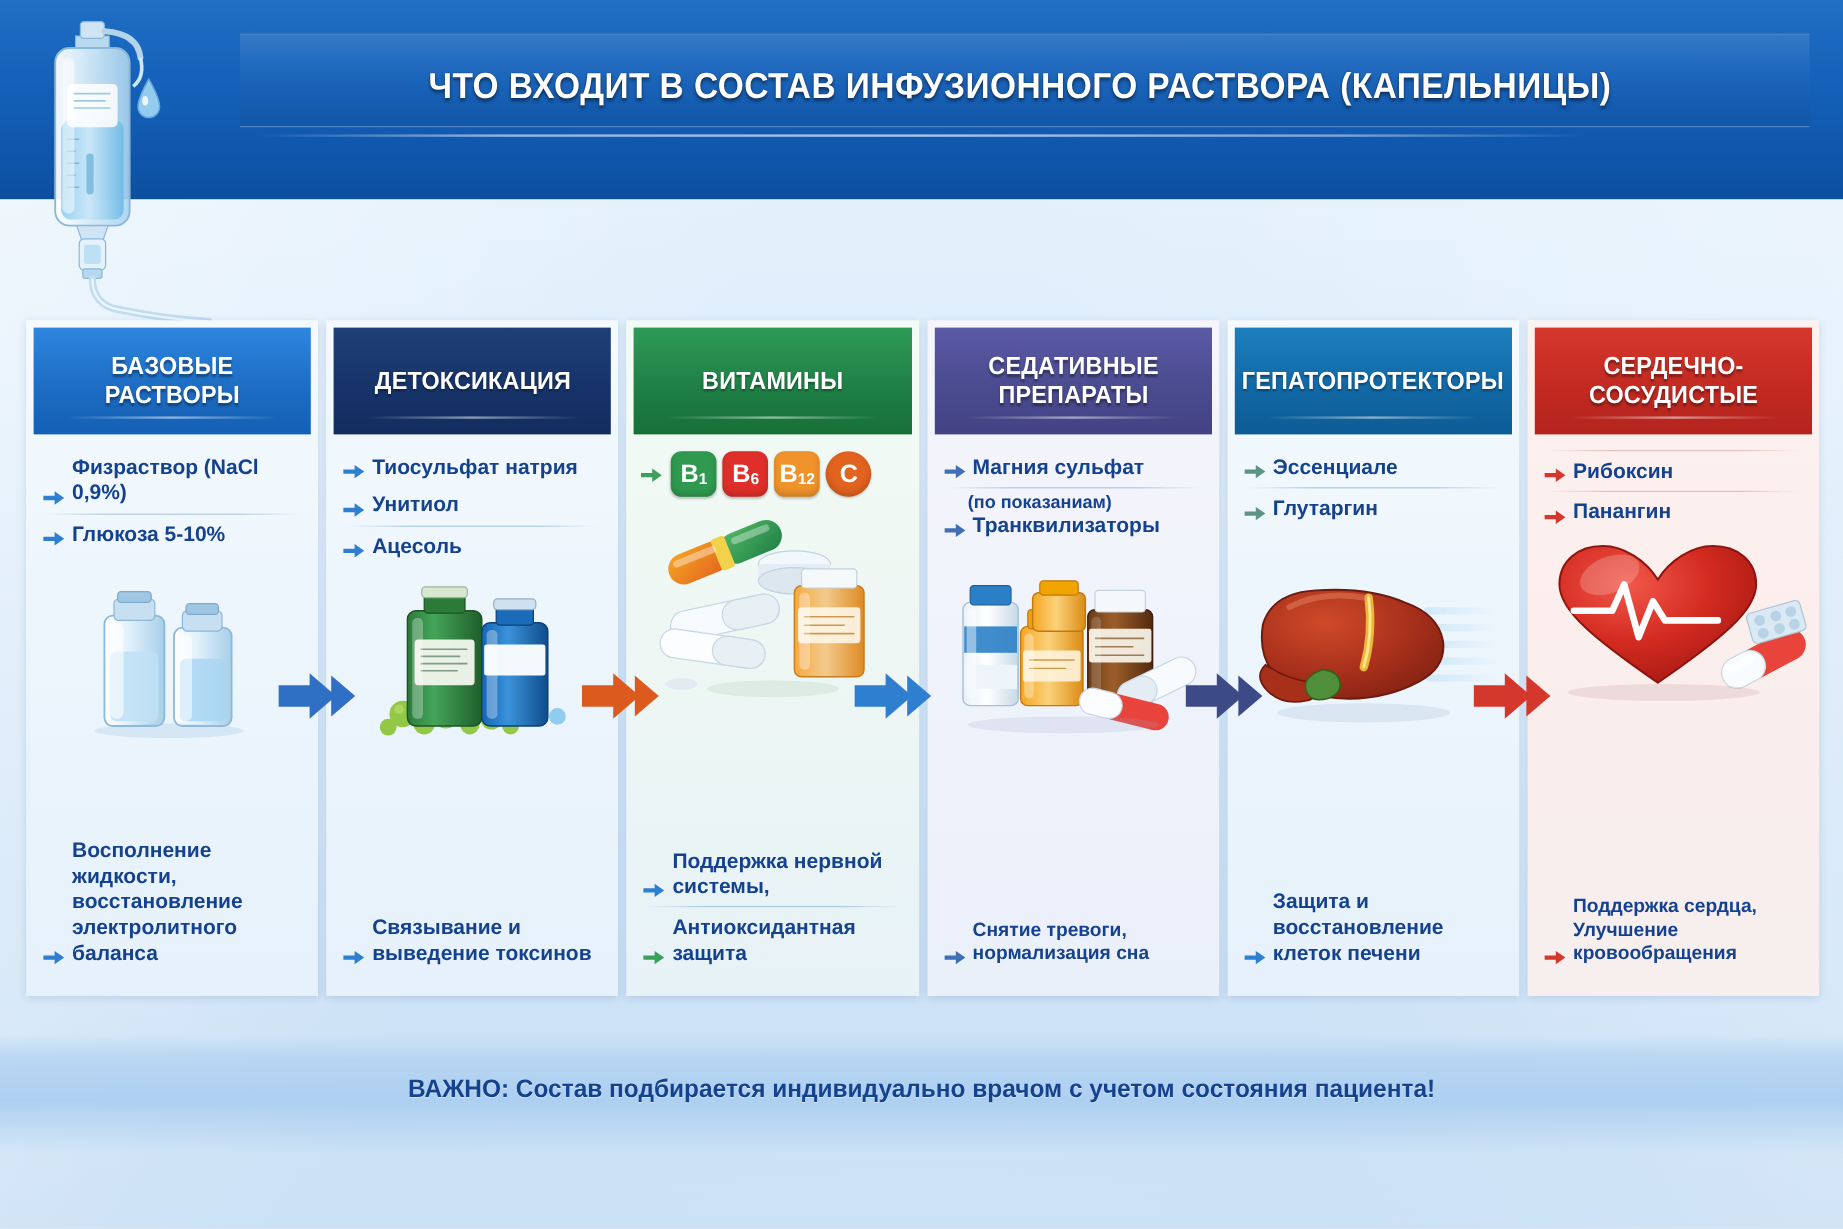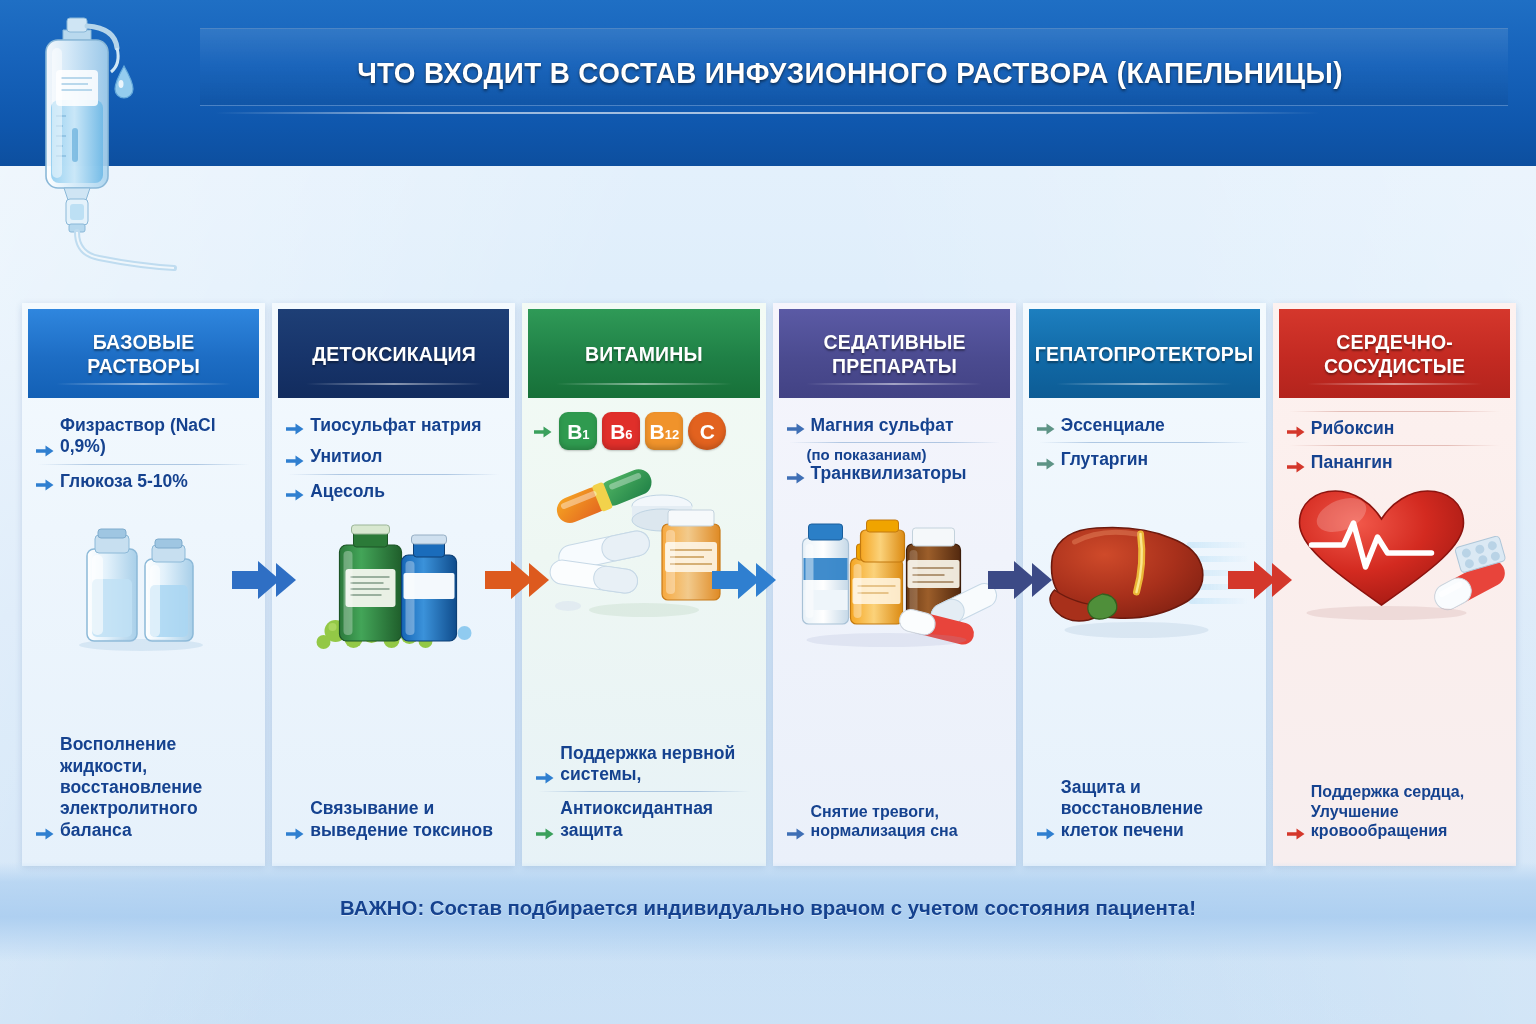--- a/index.html
+++ b/index.html
@@ -52,21 +52,21 @@
     position: absolute; left: 215px; top: 112px; width: 1105px; height: 2px;
     background: linear-gradient(90deg, rgba(255,255,255,0) 0%, rgba(255,255,255,0.55) 18%, rgba(255,255,255,0.65) 50%, rgba(255,255,255,0.45) 82%, rgba(255,255,255,0) 100%);
   }
 
   
   .iv-wrap { position: absolute; left: 18px; top: 8px; width: 210px; height: 270px; }
 
   
   .columns {
     position: absolute; left: 22px; top: 267px; width: 1494px; height: 563px;
-    display: flex; gap: 7px; margin-top: 36px;
+    display: flex; gap: 7px;
   }
   .col {
     position: relative;
     flex: 1 1 0;
     display: flex; flex-direction: column;
     background: linear-gradient(180deg, #f4fafe 0%, #eef6fd 40%, #e6f1fb 100%);
     box-shadow: 0 2px 7px rgba(25,70,130,0.16);
     overflow: hidden;
   }
   .col.tint-green  { background: linear-gradient(180deg,#f3fbf5 0%, #eef7f3 45%, #e7f2f7 100%); }

